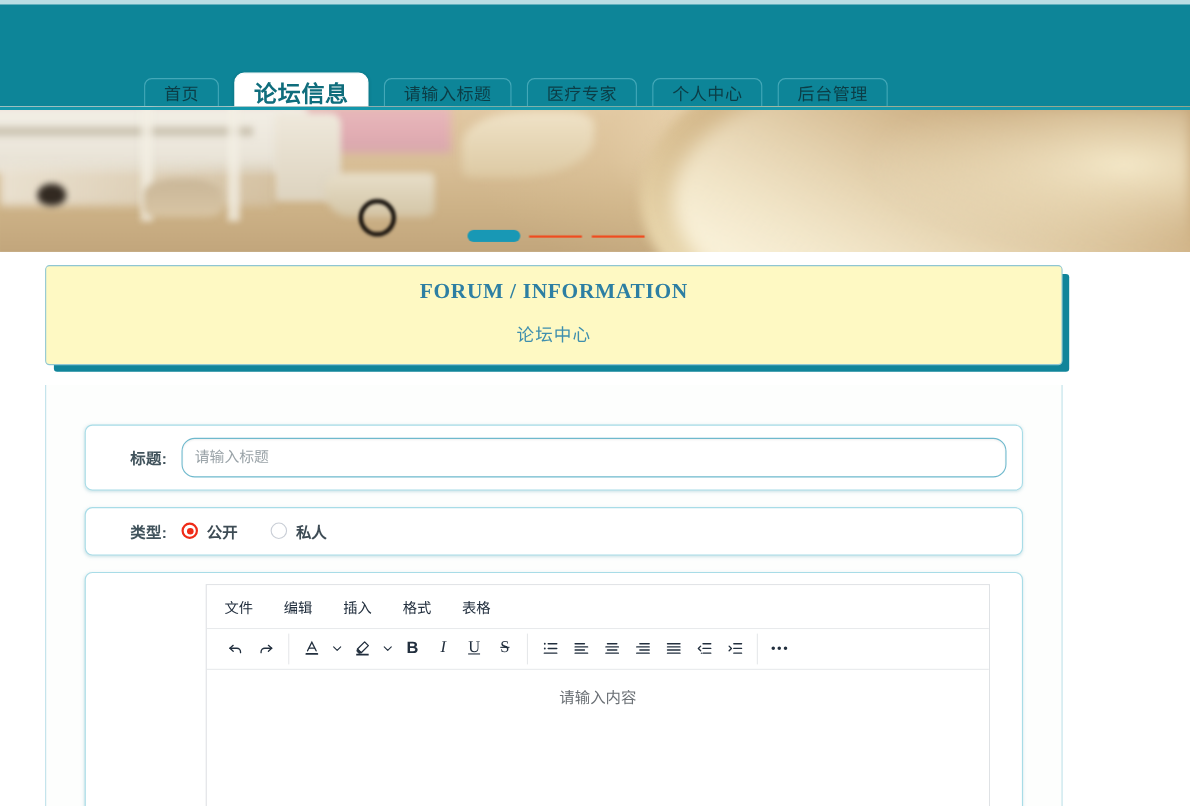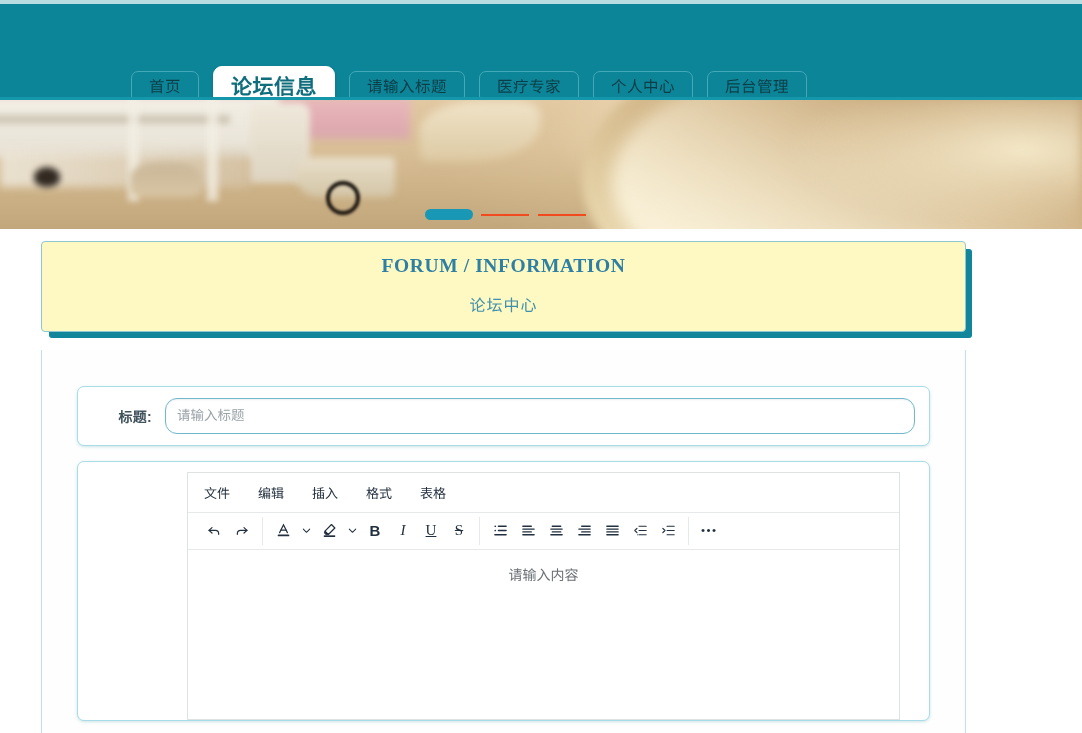--- a/index.html
+++ b/index.html
@@ -466,20 +466,33 @@
     </div>
   </div>
 
   <div class="content-panel">
 
     <div class="form-row">
       <div class="form-label">标题:</div>
       <input class="text-input" type="text" placeholder="请输入标题" style="">
     </div>
 
+    <div class="form-row">
+      <div class="form-label">类型:</div>
+      <div class="radio-group">
+        <div class="radio-item">
+          <span class="radio-dot checked"></span>
+          <span class="radio-label">公开</span>
+        </div>
+        <div class="radio-item">
+          <span class="radio-dot"></span>
+          <span class="radio-label">私人</span>
+        </div>
+      </div>
+    </div>
 
     <div class="editor-card">
       <div class="editor-spacer"></div>
 
       <div class="mce">
 
         <div class="mce-menubar">
           <div class="mce-menu-item">文件</div>
           <div class="mce-menu-item">编辑</div>
           <div class="mce-menu-item">插入</div>

